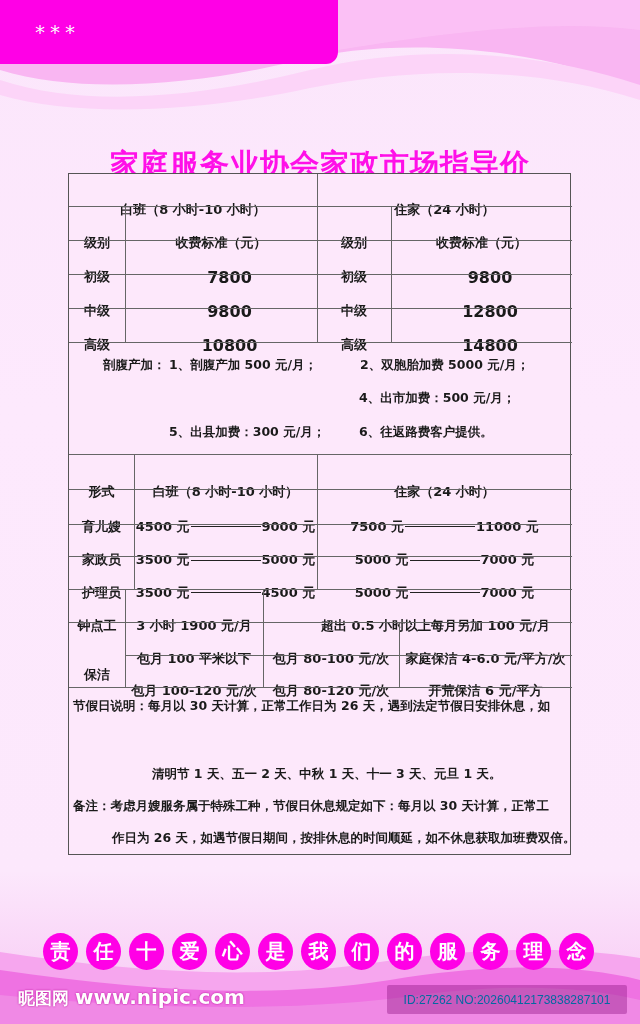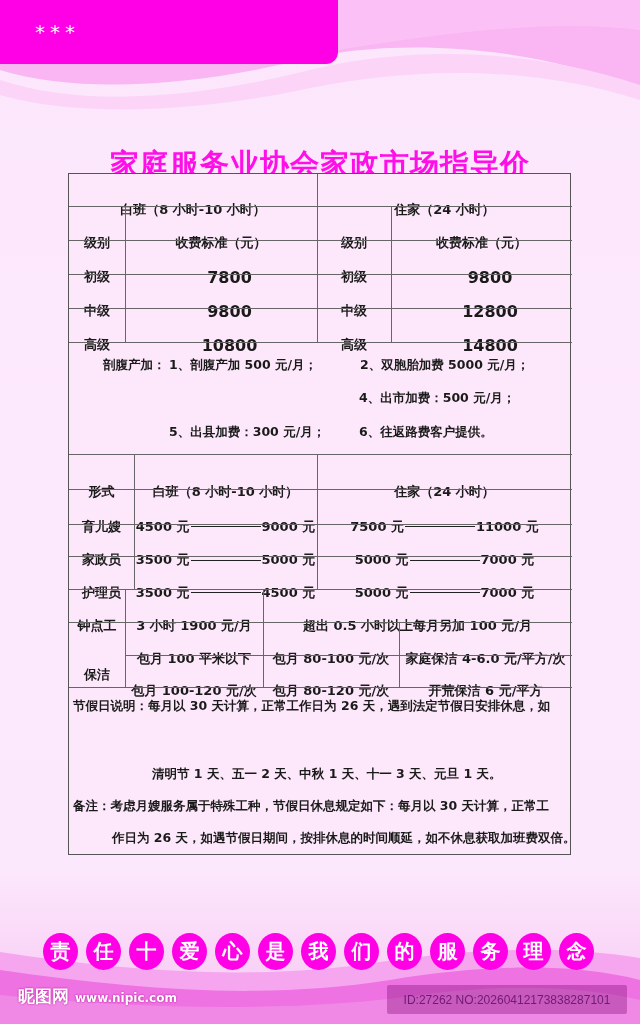--- a/index.html
+++ b/index.html
@@ -52,25 +52,25 @@
   .bubble {
     width: 35px; height: 37px; border-radius: 50%; background: #ff00e6;
     color: #fff; font-weight: bold; font-size: 20px;
     display: flex; align-items: center; justify-content: center;
   }
   .wave-bottom { position: absolute; left: 0; top: 940px; width: 640px; height: 84px; }
   .wm-left {
     position: absolute; left: 18px; top: 985px; color: #fff; font-size: 17px; font-weight: bold;
     text-shadow: 0 0 2px #b0008f;
   }
-  .wm-left .site { font-size: 12px; margin-left: 6px; }
+  .wm-left .site { font-size: 20px; margin-left: 6px; }
   .wm-right {
     position: absolute; left: 387px; top: 985px; width: 240px; height: 29px;
     background: rgba(150, 30, 140, 0.45); border-radius: 2px;
-    color: #701a75; font-size: 12px; display: flex; align-items: center; justify-content: center;
+    color: #0369a1; font-size: 12px; display: flex; align-items: center; justify-content: center;
     font-family: "Liberation Sans Narrow", "Liberation Sans", sans-serif;
   }
 </style>
 </head>
 <body>
 
 <svg class="wave-top" viewBox="0 0 640 120" preserveAspectRatio="none">
   <path d="M0 0 H640 V90 C520 40 380 40 300 60 C200 85 80 95 0 70 Z" fill="#f9b6f2"></path>
   <path d="M0 80 C90 110 210 95 310 70 C400 48 520 45 640 85 V100 C520 62 400 70 310 88 C200 112 80 118 0 95 Z" fill="#fcd4f8"></path>
   <path d="M338 0 H640 V30 C560 20 460 30 338 50 Z" fill="#fbc3f5" opacity="0.8"></path>
@@ -176,21 +176,21 @@
     <span class="range">
         <span>5000 元</span>
         <span class="dash"></span>
         <span>7000 元</span>
       </span>
   </div>
   <div class="hl" style="left:0;top:415px;width:503px;"></div>
 
   <div class="cell" style="left:0;top:415px;width:56px;height:33px;">钟点工</div>
   <div class="cell" style="left:56px;top:415px;width:138px;height:33px;">3 小时 1900 元/月</div>
-  <div class="cell" style="left:194px;top:415px;width:309px;height:33px;">超出 0.5 小时以上每月另加 100 元/月</div>
+  <div class="cell" style="left:212px;top:415px;width:309px;height:33px;">超出 0.5 小时以上每月另加 100 元/月</div>
   <div class="vl" style="left:56px;top:415px;height:98px;"></div>
   <div class="vl" style="left:194px;top:415px;height:98px;"></div>
   <div class="hl" style="left:0;top:448px;width:503px;"></div>
 
   <div class="cell" style="left:0;top:448px;width:56px;height:65px;">保洁</div>
   <div class="cell" style="left:56px;top:448px;width:138px;height:33px;">包月 100 平米以下</div>
   <div class="cell" style="left:194px;top:448px;width:136px;height:33px;">包月 80-100 元/次</div>
   <div class="cell" style="left:330px;top:448px;width:173px;height:33px;">家庭保洁 4-6.0 元/平方/次</div>
   <div class="hl" style="left:56px;top:481px;width:447px;"></div>
   <div class="cell" style="left:56px;top:481px;width:138px;height:32px;">包月 100-120 元/次</div>

